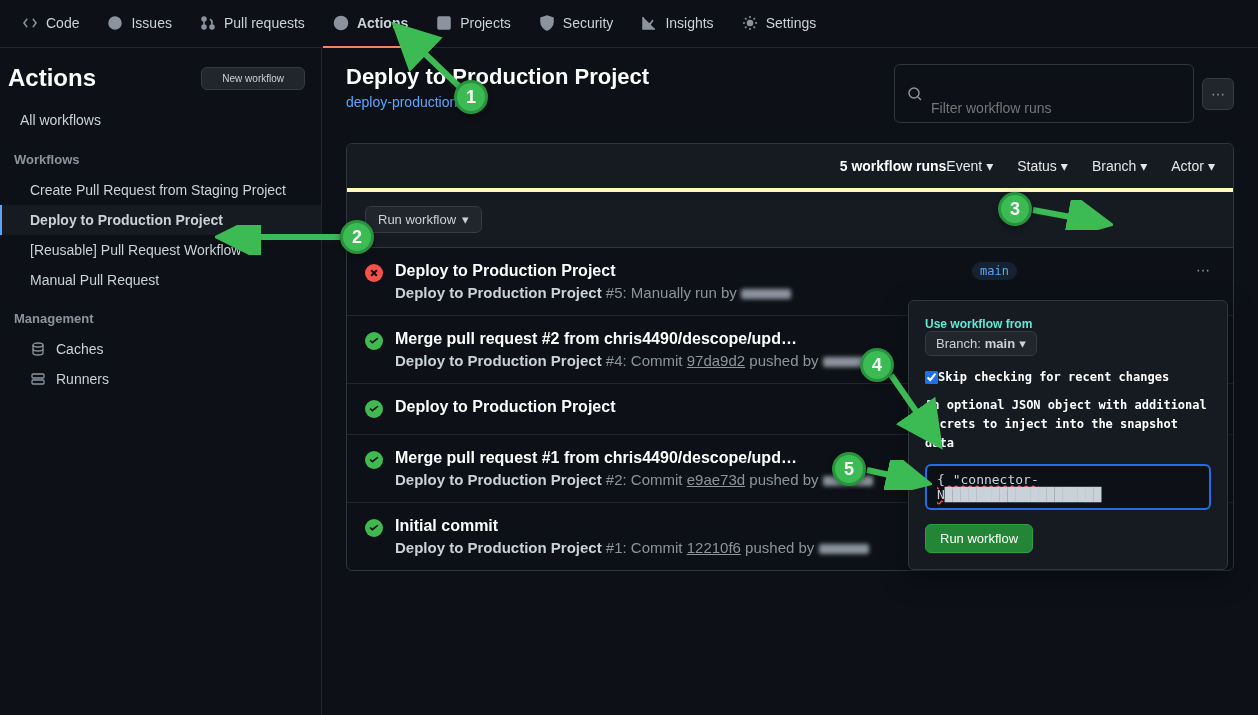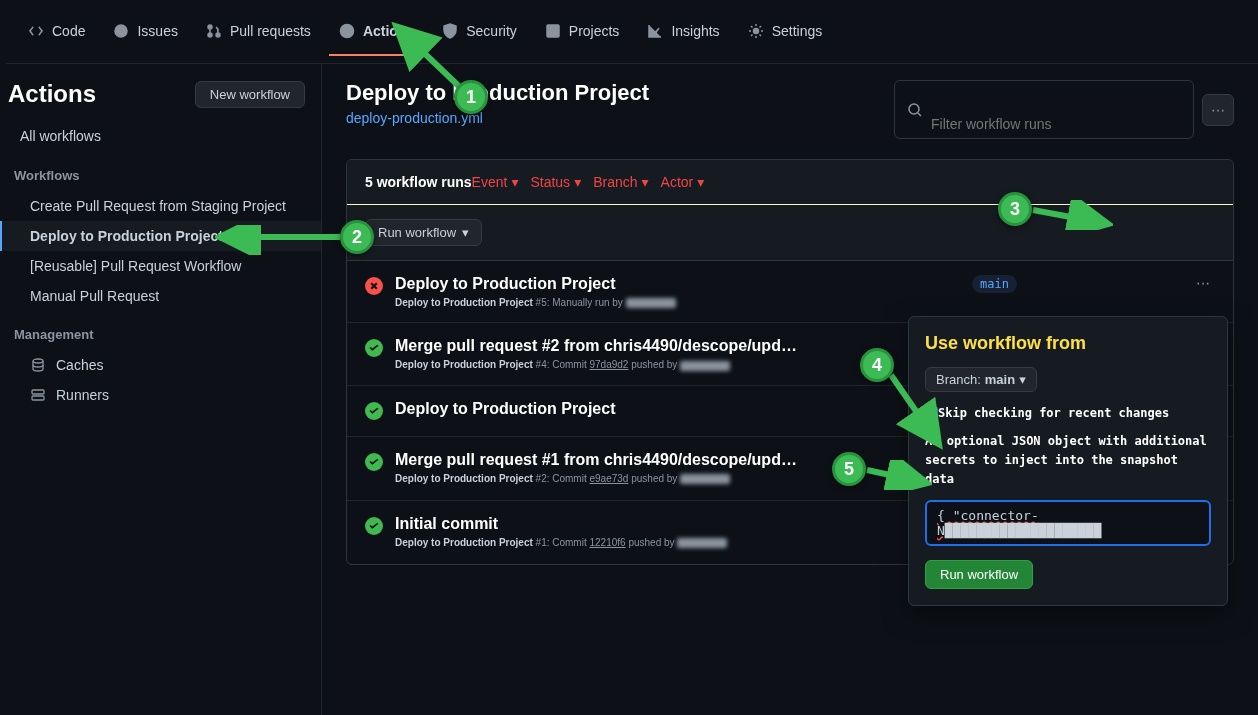--- a/index.html
+++ b/index.html
@@ -15,22 +15,21 @@
   }
   a { color: #58a6ff; text-decoration: none; }
 
   
   .repo-nav {
     display: flex;
     align-items: center;
     gap: 8px;
     padding: 0 12px;
     border-bottom: 1px solid #21262d;
-    height: 64px;
-    margin-left: 6px;
+    height: 48px;
   }
   .repo-nav-item {
     display: flex;
     align-items: center;
     gap: 8px;
     padding: 0 10px;
     height: 48px;
     color: #c9d1d9;
     border-bottom: 2px solid transparent;
     font-size: 14px;
@@ -56,23 +55,23 @@
     display: flex;
     align-items: center;
     justify-content: space-between;
     padding: 0 16px 12px 8px;
   }
   .sidebar-title { font-size: 24px; font-weight: 600; color: #fff; }
   .btn-new-workflow {
     background: #21262d;
     border: 1px solid #363b42;
     color: #c9d1d9;
-    padding: 5px 14px;
-    border-radius: 6px;
-    font-size: 13px;
+    padding: 5px 20px;
+    border-radius: 6px;
+    font-size: 10px;
     font-weight: 500;
     cursor: pointer;
   }
 
   .sidebar-link {
     display: block;
     padding: 8px 20px;
     color: #c9d1d9;
     cursor: pointer;
   }
@@ -140,27 +139,27 @@
 
   
   .runs-box {
     border: 1px solid #30363d;
     border-radius: 6px;
     overflow: hidden;
   }
   .runs-header {
     display: flex;
     align-items: center;
-    justify-content: flex-start;
+    justify-content: flex-end;
     padding: 14px 18px;
     background: #161b22;
-    border-bottom: 1px solid #fef9c3;
+    border-bottom: 4px solid #fef9c3;
   }
   .runs-count { font-weight: 600; color: #fff; }
-  .runs-filters { display: flex; gap: 12px; color: #ef4444; }
+  .runs-filters { display: flex; gap: 24px; color: #e5e5e5; }
   .runs-filter { cursor: pointer; display: flex; align-items: center; gap: 4px; }
 
   .dispatch-row {
     display: flex;
     align-items: center;
     justify-content: space-between;
     padding: 14px 18px;
     background: #161b22;
     border-bottom: 1px solid #30363d;
     font-size: 14px;
@@ -190,21 +189,21 @@
     display: flex;
     align-items: flex-start;
     padding: 14px 18px;
     border-bottom: 1px solid #21262d;
     gap: 12px;
   }
   .run-item:last-child { border-bottom: none; }
   .status-icon { width: 18px; height: 18px; margin-top: 2px; flex-shrink: 0; }
   .run-main { flex: 1; min-width: 0; }
   .run-title { color: #fff; font-weight: 600; font-size: 16px; margin-bottom: 4px; white-space: nowrap; overflow: hidden; text-overflow: ellipsis; max-width: 410px; }
-  .run-sub { color: #8b949e; font-size: 10px; }
+  .run-sub { color: #8b949e; font-size: 15px; }
   .run-sub .wf-name { font-weight: 600; color: #c9d1d9; }
   .run-sub .commit-hash { text-decoration: underline; }
   .redacted { display: inline-block; width: 50px; height: 10px; background: #8b949e; filter: blur(2px); border-radius: 2px; vertical-align: middle; }
   .branch-label {
     background: rgba(88,166,255,0.12);
     color: #58a6ff;
     padding: 2px 8px;
     border-radius: 10px;
     font-family: ui-monospace, monospace;
     font-size: 12px;
@@ -228,21 +227,21 @@
     top: 252px;
     right: 30px;
     width: 320px;
     background: #161b22;
     border: 1px solid #30363d;
     border-radius: 6px;
     padding: 16px;
     z-index: 20;
     box-shadow: 0 8px 24px rgba(0,0,0,0.5);
   }
-  .popover-title { font-size: 18px; font-weight: 600; color: #fde047; margin-bottom: 13px; }
+  .popover-title { font-size: 12px; font-weight: 600; color: #5eead4; margin-bottom: 0; }
   .branch-select {
     background: #21262d;
     border: 1px solid #363b42;
     color: #c9d1d9;
     padding: 4px 10px;
     border-radius: 6px;
     font-size: 13px;
     display: inline-flex;
     align-items: center;
     gap: 4px;
@@ -351,33 +350,33 @@
         <svg viewBox="0 0 16 16" width="16" height="16" fill="none" stroke="currentColor" stroke-width="1.5">
           <circle cx="8" cy="8" r="6.5"></circle>
           <path d="M6.5 5.5l4 2.5-4 2.5z" fill="currentColor"></path>
         </svg>
       </span>
     <span>Actions</span>
   </div>
   <div class="repo-nav-item">
     <span class="nav-icon">
         <svg viewBox="0 0 16 16" width="16" height="16" fill="none" stroke="currentColor" stroke-width="1.5">
-          <path d="M8 1l6 2v4c0 4-3 7-6 8-3-1-6-4-6-8V3l6-2z"></path>
-        </svg>
-      </span>
-    <span>Security</span>
-  </div>
-  <div class="repo-nav-item">
-    <span class="nav-icon">
-        <svg viewBox="0 0 16 16" width="16" height="16" fill="none" stroke="currentColor" stroke-width="1.5">
           <rect x="2" y="2" width="12" height="12" rx="1"></rect>
           <path d="M2 6h12M6 6v8"></path>
         </svg>
       </span>
     <span>Projects</span>
+  </div>
+  <div class="repo-nav-item">
+    <span class="nav-icon">
+        <svg viewBox="0 0 16 16" width="16" height="16" fill="none" stroke="currentColor" stroke-width="1.5">
+          <path d="M8 1l6 2v4c0 4-3 7-6 8-3-1-6-4-6-8V3l6-2z"></path>
+        </svg>
+      </span>
+    <span>Security</span>
   </div>
   <div class="repo-nav-item">
     <span class="nav-icon">
         <svg viewBox="0 0 16 16" width="16" height="16" fill="none" stroke="currentColor" stroke-width="1.5">
           <path d="M2 13l3-4 3 2 4-6"></path>
           <path d="M2 2v12h12"></path>
         </svg>
       </span>
     <span>Insights</span>
   </div>

